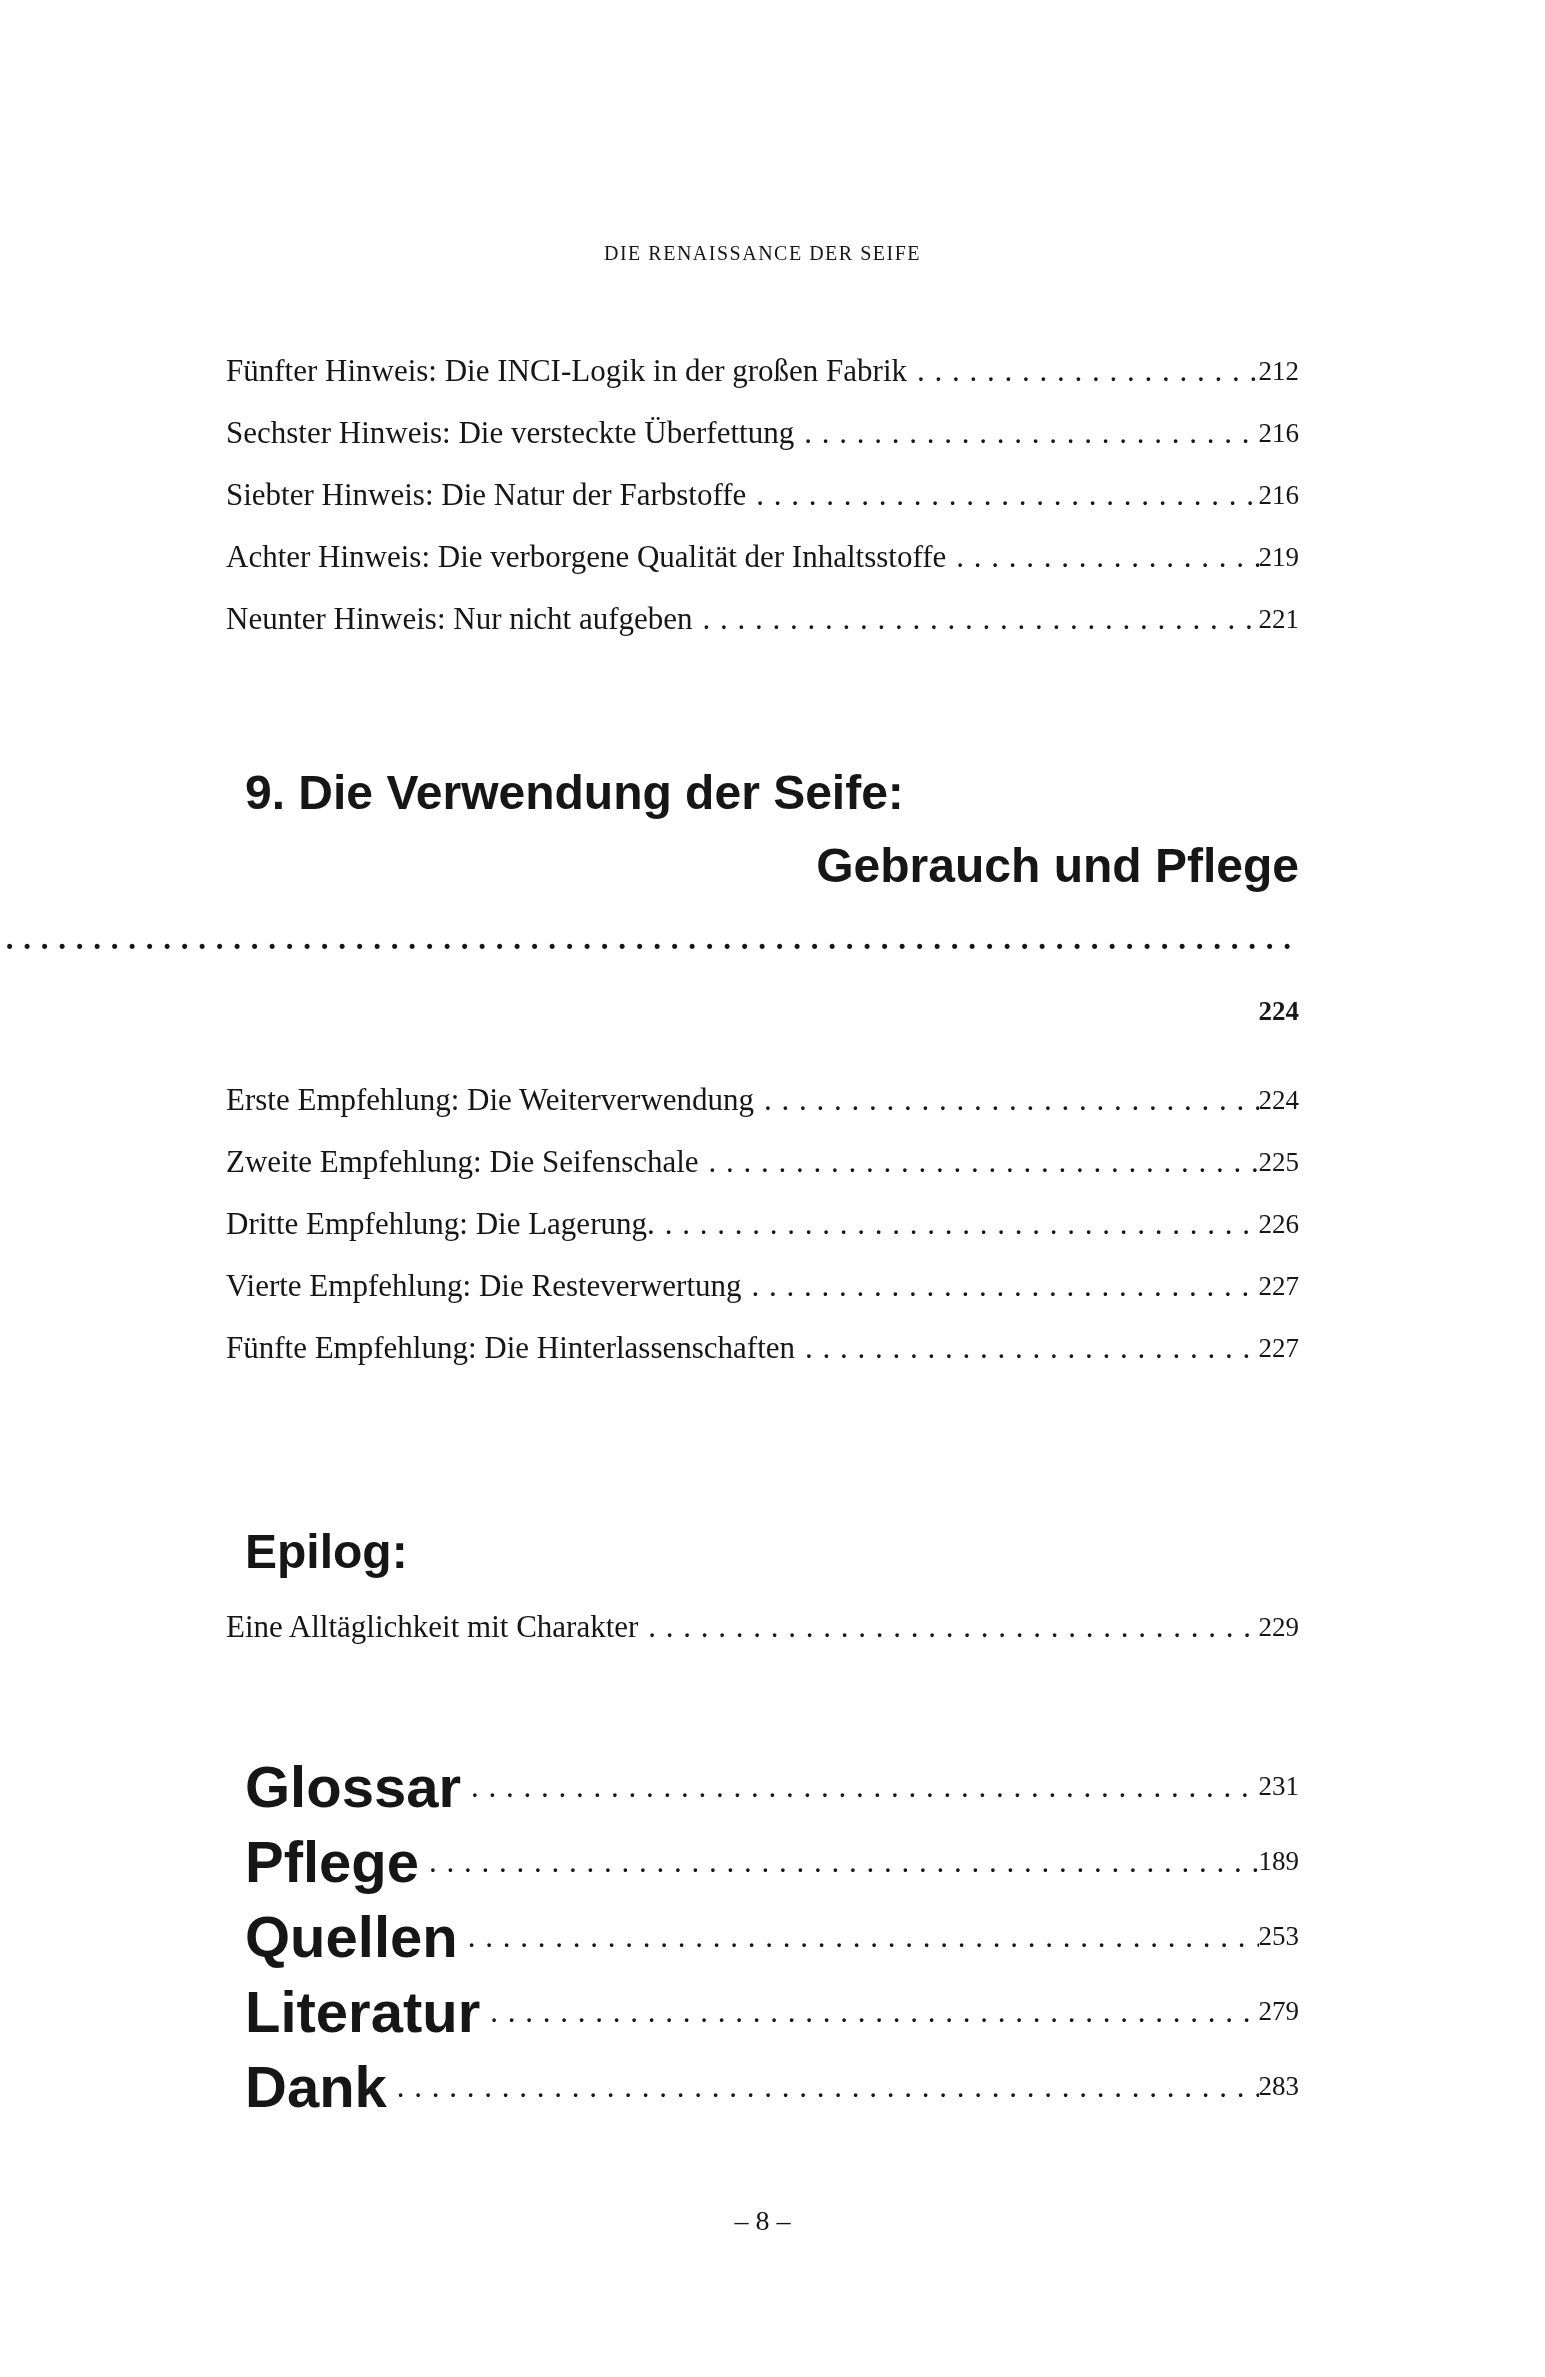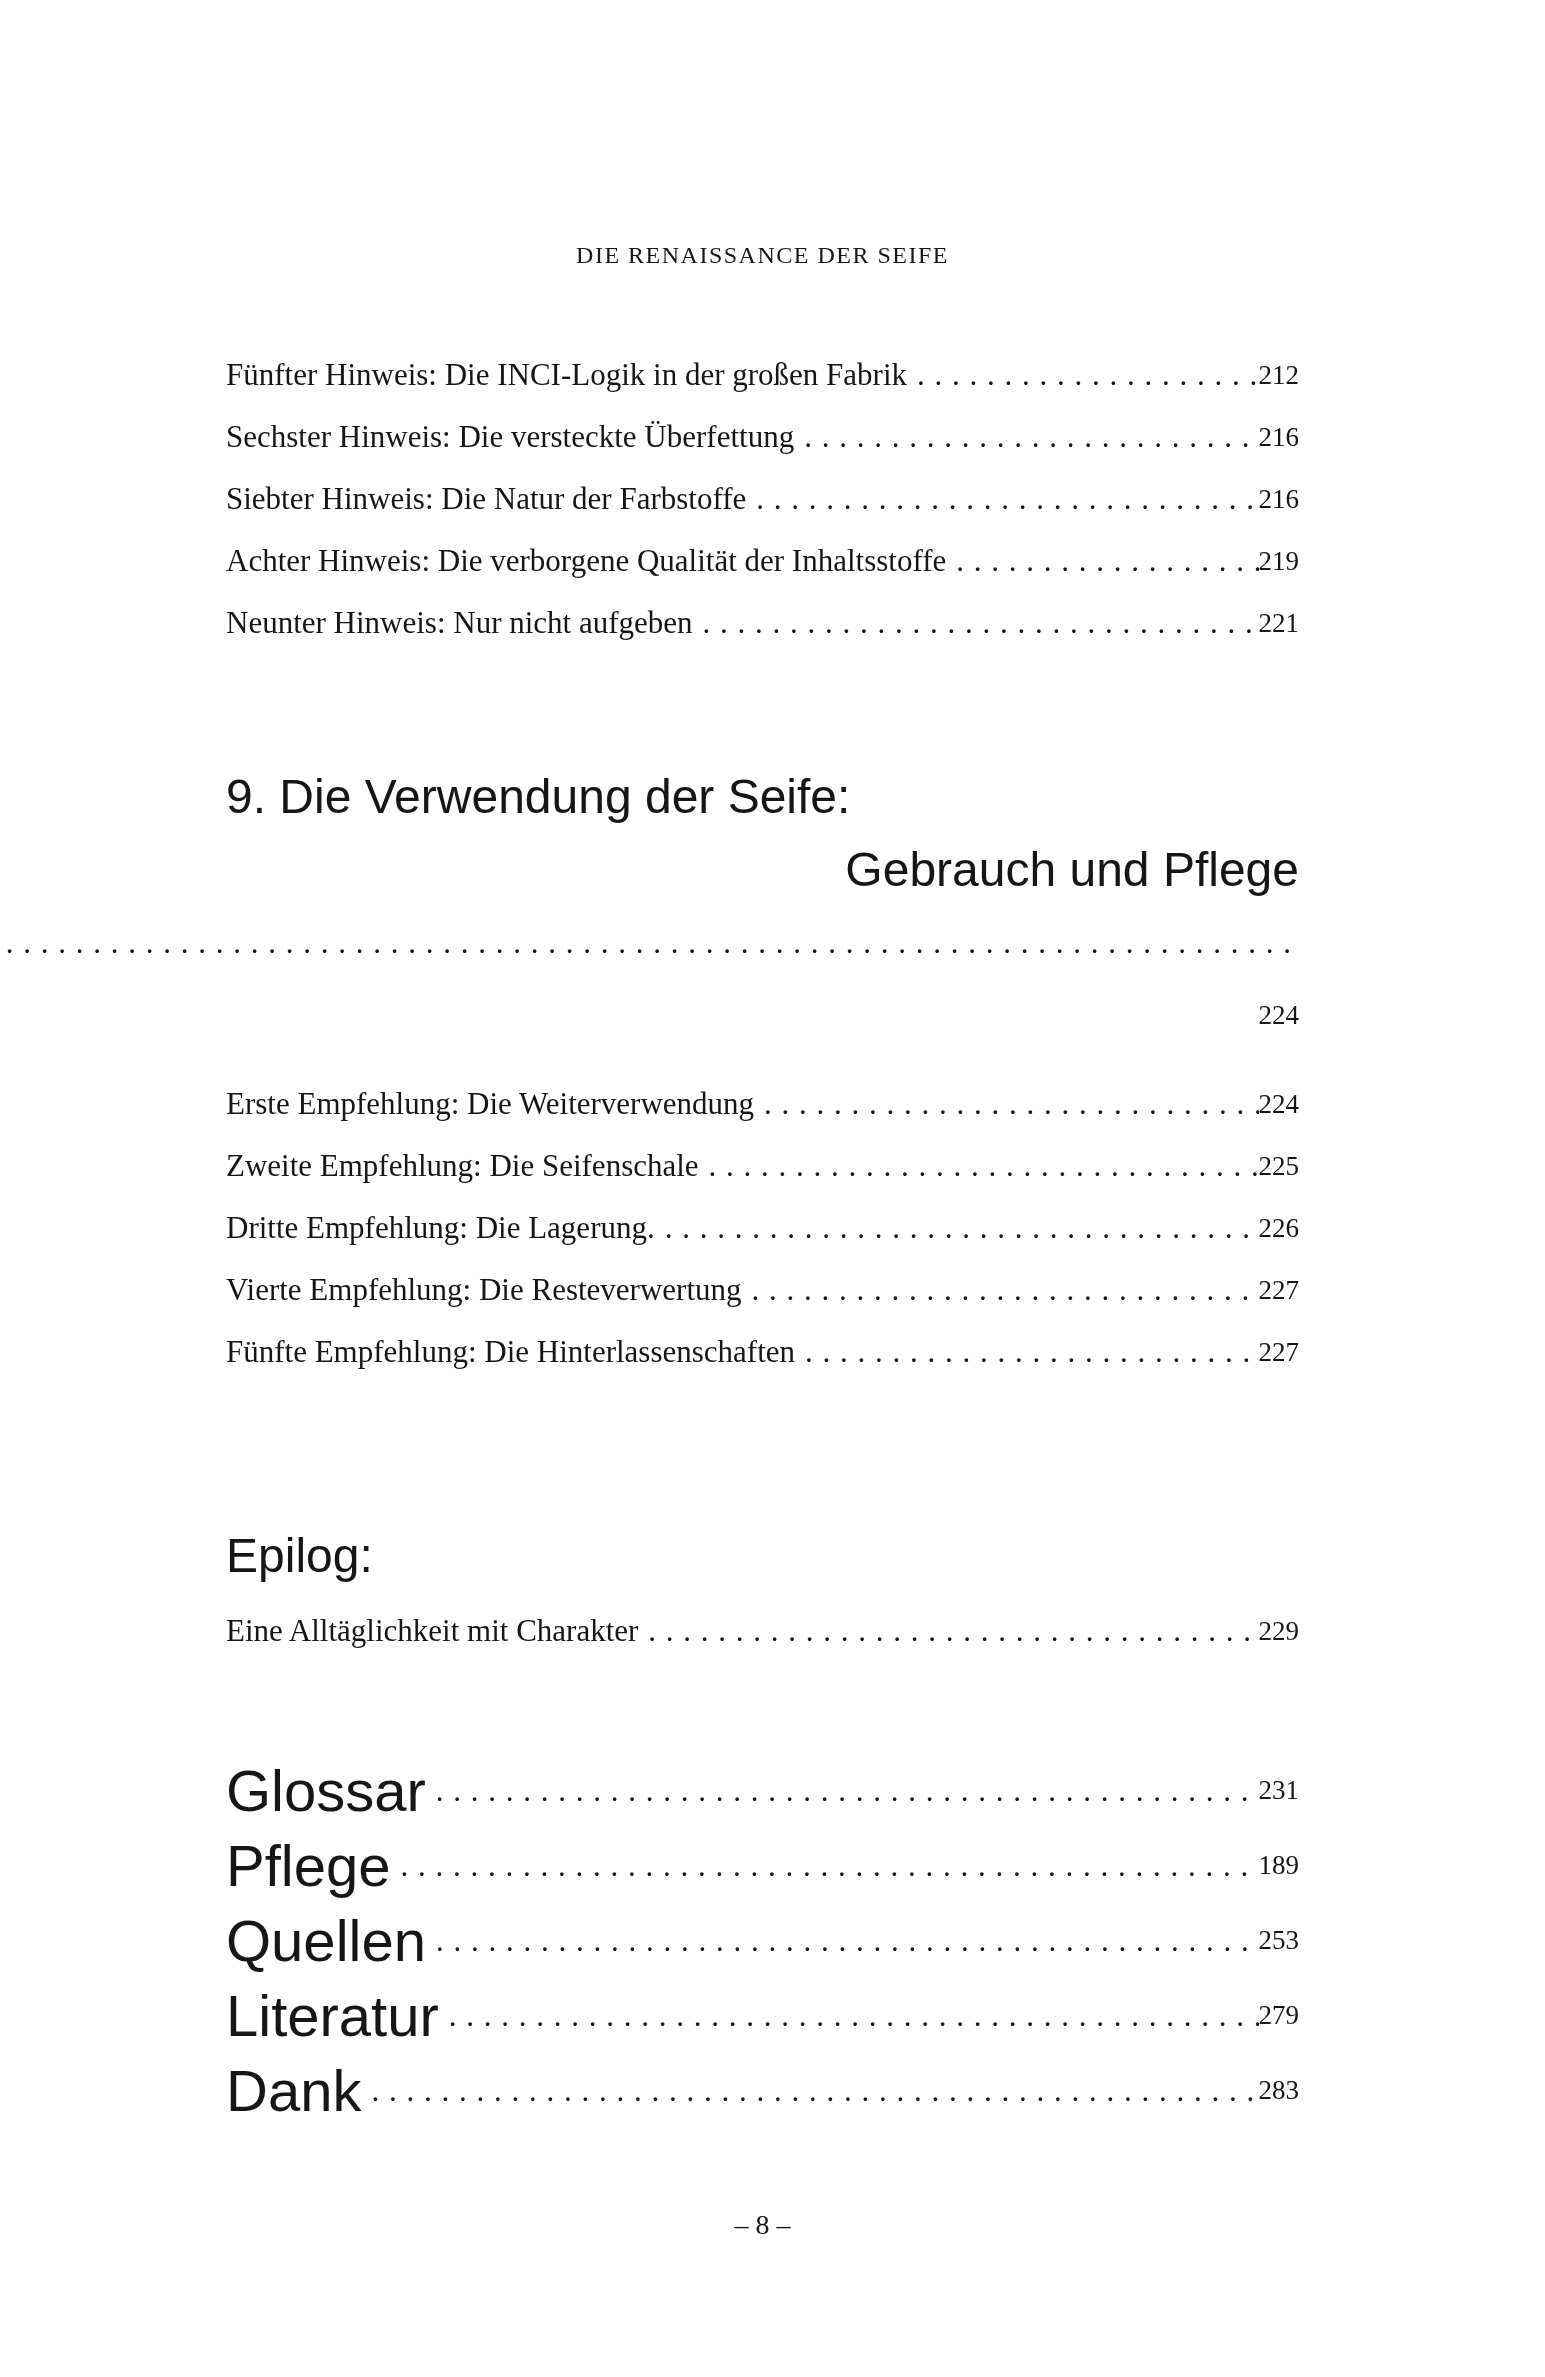--- a/index.html
+++ b/index.html
@@ -10,21 +10,21 @@
     box-sizing: border-box;
     background: #ffffff;
     color: #161616;
     padding: 242px 247px 0 226px;
     font-family: "Liberation Serif", serif;
     overflow: hidden;
   }
   .running-header {
     text-align: center;
     font-family: "Liberation Serif", serif;
-    font-size: 24px;
+    font-size: 20px;
     letter-spacing: 1.5px;
     margin-bottom: 75px;
     white-space: nowrap;
   }
   .row {
     display: flex;
     align-items: center;
     line-height: 62px;
   }
   .row .label {
@@ -40,21 +40,22 @@
     letter-spacing: 1px;
     padding: 0 7px 0 10px;
     text-align: right;
   }
   .pagenum {
     white-space: nowrap;
     font-size: 27px;
   }
   .heading-font {
     font-family: "Liberation Sans", sans-serif;
-    font-weight: 400;
+    font-weight: 700;
+    margin-left: 19px;
   }
   .chapter-block { margin-top: 106px; }
   .chapter-line1 {
     font-size: 48px;
     line-height: 73px;
     white-space: nowrap;
   }
   .chapter-line2-row {
     display: flex;
     align-items: flex-end;

